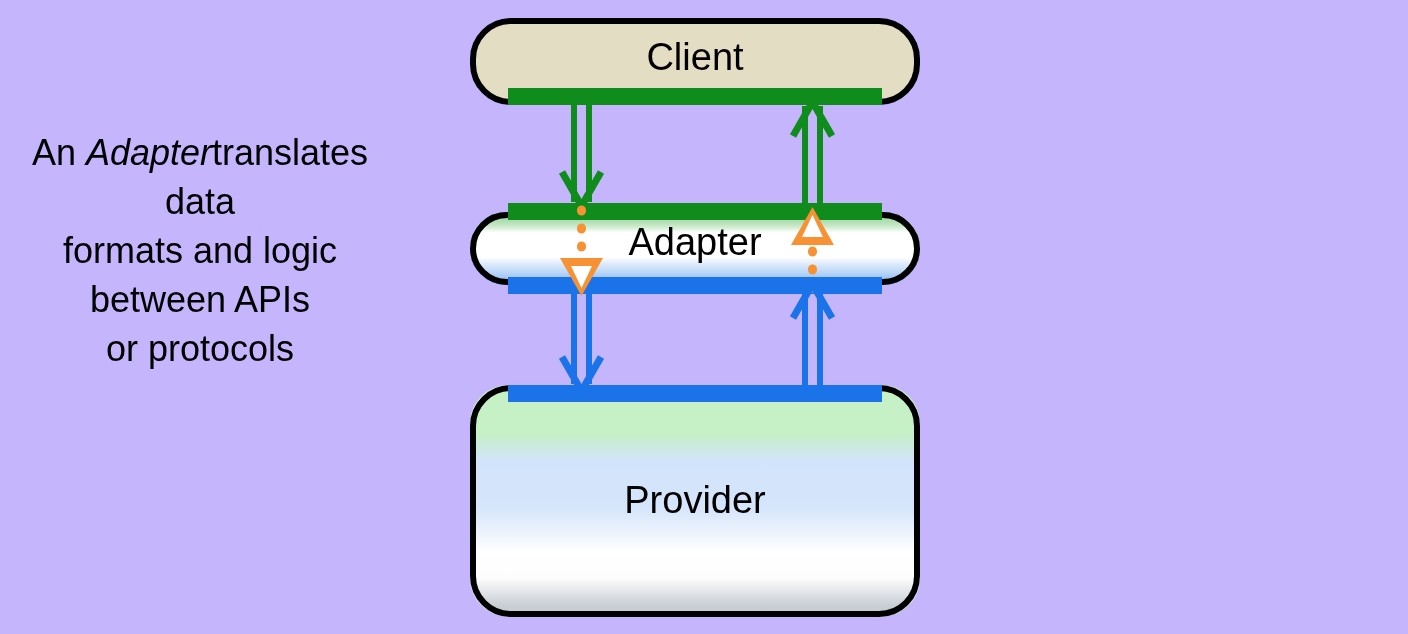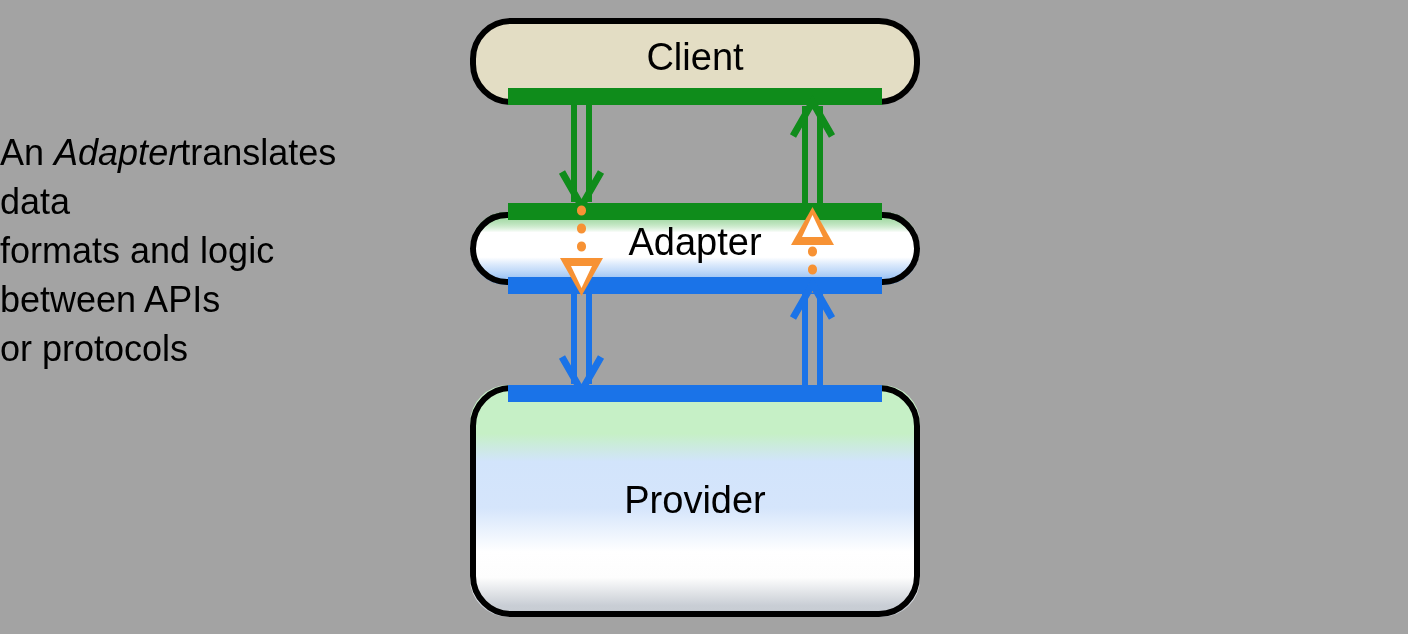--- a/index.html
+++ b/index.html
@@ -8,33 +8,34 @@
     background: #ffffff;
   }
   body {
     font-family: "Liberation Sans", sans-serif;
     -webkit-font-smoothing: antialiased;
   }
   #canvas {
     position: relative;
     width: 1408px;
     height: 634px;
-    background: #a3a3a3;
+    background: #c4b5fd;
     overflow: hidden;
   }
   #diagram-svg {
     position: absolute;
     left: 0;
     top: 0;
     width: 1408px;
     height: 634px;
     display: block;
   }
   .caption {
     position: absolute;
+    text-align: center;
     color: #000000;
     font-family: "Liberation Sans", sans-serif;
     font-size: 36px;
     line-height: 49px;
     white-space: pre-line;
   }
   #caption-left {
     left: 0px;
     top: 128px;
     width: 400px;

